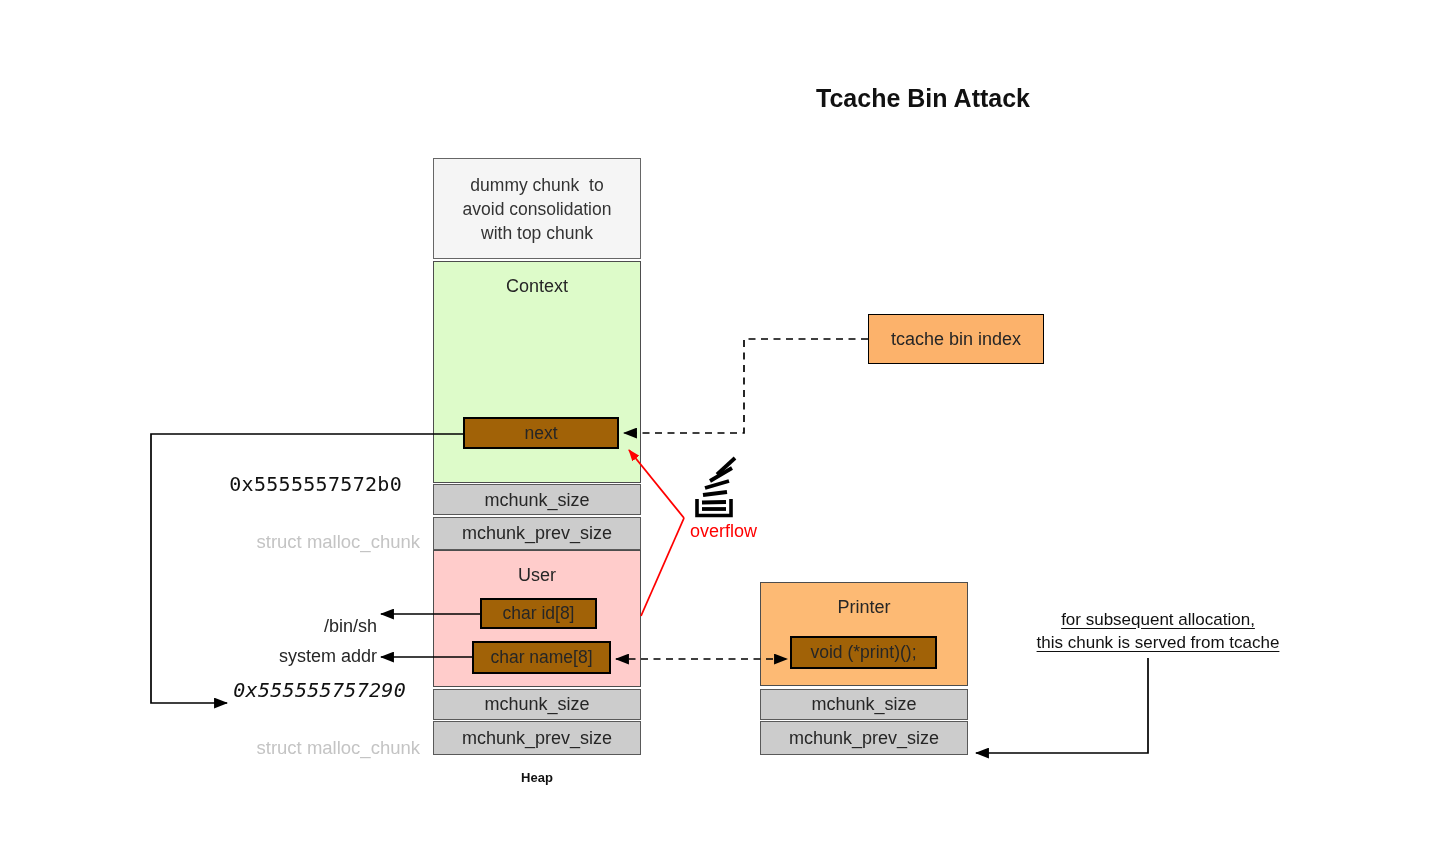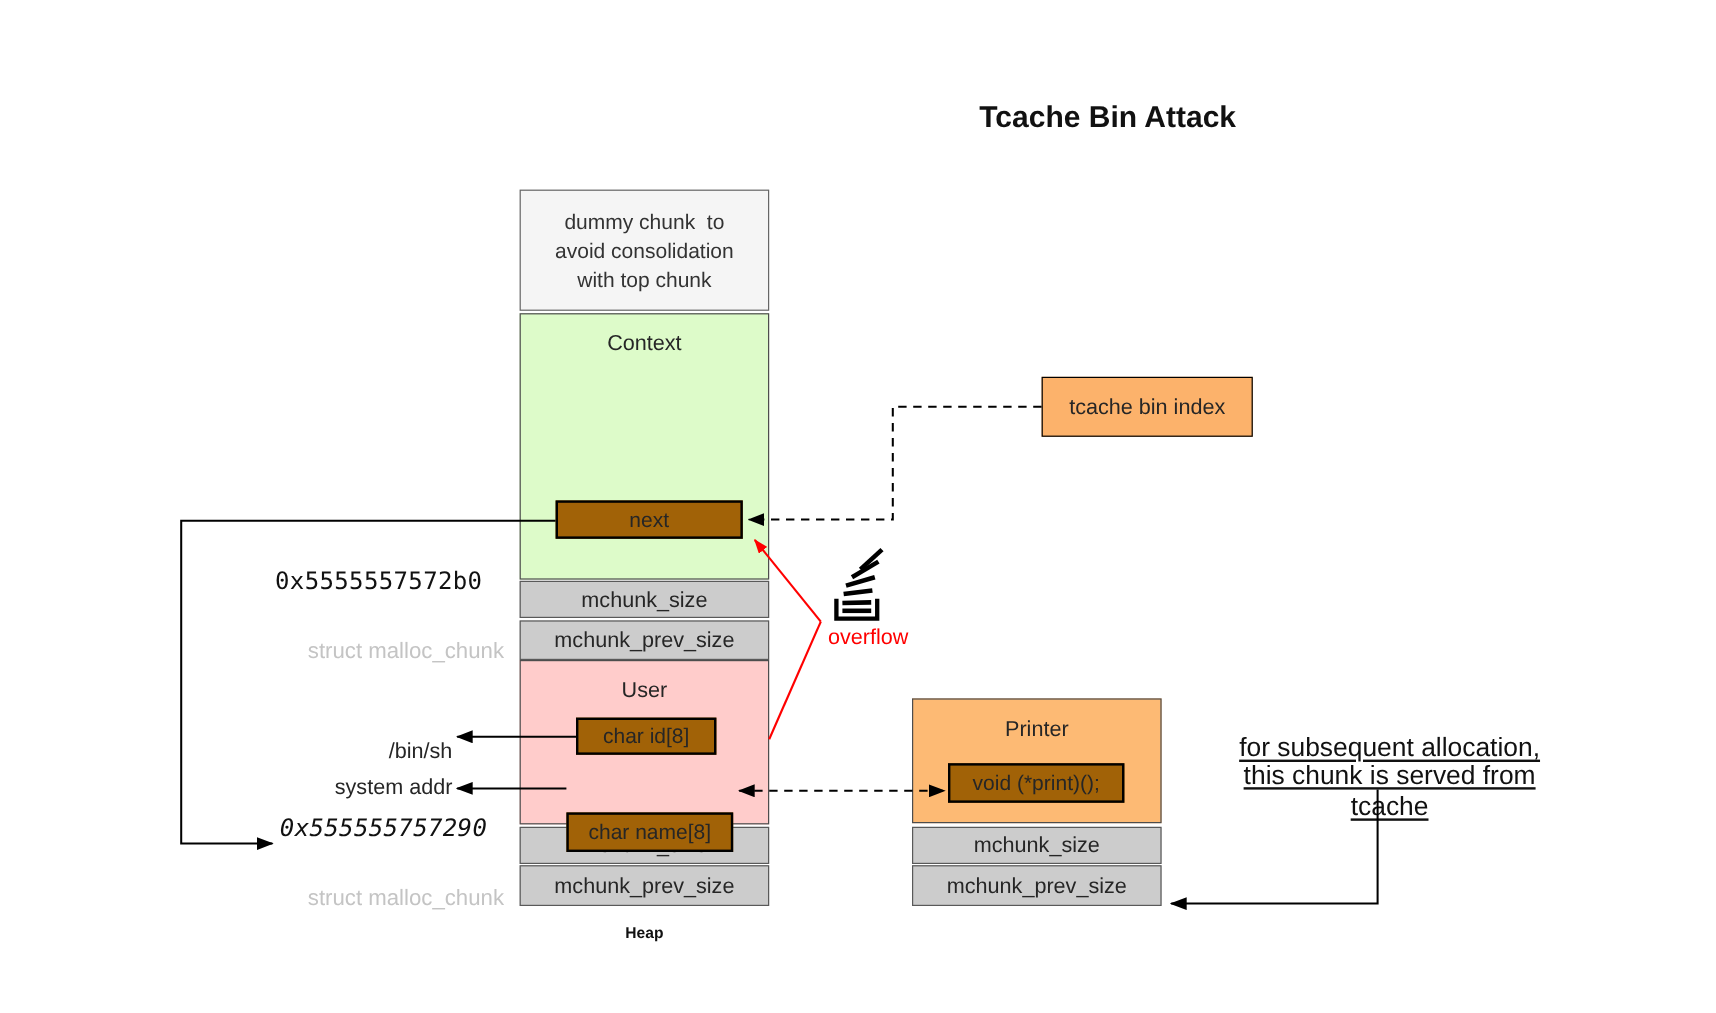--- a/index.html
+++ b/index.html
@@ -16,21 +16,21 @@
   .box.hdr{align-items:flex-start;padding-top:13px;}
   .gray-row{border:1.5px solid #595959;}
   .dummy{border:1.5px solid #666;white-space:pre-wrap;font-size:17.5px;line-height:24px;color:#333;}
   .field{position:absolute;box-sizing:border-box;background:#a16207;border:2px solid #000;
          display:flex;align-items:center;justify-content:center;font-size:17.5px;z-index:3;}
   .lab{position:absolute;font-size:18px;line-height:21px;}
   .lab.right{text-align:right;}
   .mono{font-family:"DejaVu Sans Mono","Liberation Mono",monospace;font-size:20px;letter-spacing:0.3px;color:#111;}
   .structlab{font-size:18.5px;}
   .heap-label{font-weight:bold;font-size:13px;text-align:center;color:#111;}
-  .note-line{position:absolute;width:300px;text-align:center;font-size:22px;
+  .note-line{position:absolute;width:300px;text-align:center;font-size:17px;
              text-decoration:underline;text-underline-offset:3px;color:#111;}
   .overflow-lab{font-size:18px;}
   svg.overlay{position:absolute;left:0;top:0;z-index:5;pointer-events:none;}
 </style>
 </head>
 <body>
 
 <div class="canvas">
 
   <div class="abs title" style="left:430px;top:84px;width:600px;">Tcache Bin Attack</div>
@@ -52,21 +52,21 @@
   <div class="box gray-row" style="left: 433px; top: 516.5px; width: 208px; height: 33px; background-color: rgb(204, 204, 204);">mchunk_prev_size</div>
 
   <div class="box hdr" style="left: 433px; top: 550px; width: 208px; height: 137px; background-color: rgb(255, 204, 203);">
     <span>User</span>
   </div>
 
   <div class="field" style="left:480px;top:598px;width:117px;height:31px;">
     <span>char id[8]</span>
   </div>
 
-  <div class="field" style="left:472px;top:641px;width:139px;height:33px;margin-top:36px;">
+  <div class="field" style="left:472px;top:641px;width:139px;height:33px;">
     <span>char name[8]</span>
   </div>
 
   <div class="box gray-row" style="left: 433px; top: 688.5px; width: 208px; height: 31.5px; background-color: rgb(204, 204, 204);">mchunk_size</div>
 
   <div class="box gray-row" style="left: 433px; top: 721px; width: 208px; height: 34px; background-color: rgb(204, 204, 204);">mchunk_prev_size</div>
 
   <div class="abs heap-label" style="left:433px;top:770px;width:208px;">Heap</div>
 
   <div class="lab right mono" style="left:150px;top:474px;width:252px;">0x5555557572b0</div>

